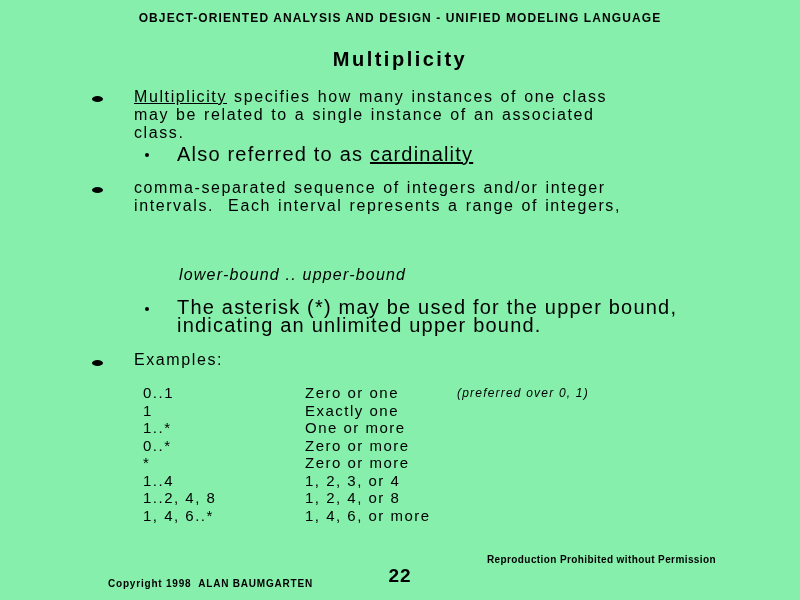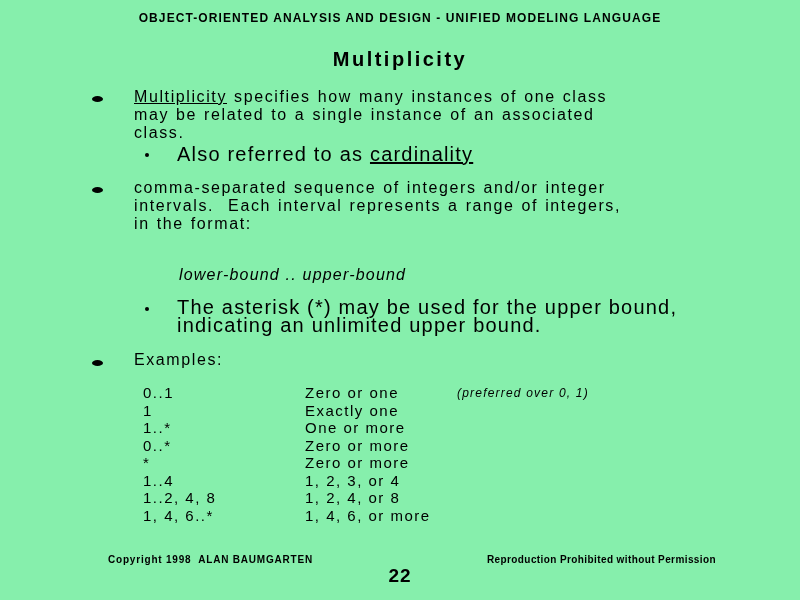--- a/index.html
+++ b/index.html
@@ -52,21 +52,21 @@
     letter-spacing: 1.2px; white-space: pre;
   }
 
   .examples { position: absolute; left: 143px; top: 384px; }
   .ex-row { display: flex; height: 17.5px; align-items: center; }
   .ex-code  { width: 162px; font-size: 15px; letter-spacing: 1.5px; white-space: pre; }
   .ex-mean  { width: 152px; font-size: 15px; letter-spacing: 1.5px; white-space: pre; }
   .ex-note  { font-size: 12px; font-style: italic; letter-spacing: 1.2px; white-space: pre; }
 
   .footer-left {
-    position: absolute; left: 108px; top: 554px;
+    position: absolute; left: 108px; top: 578px;
     font-size: 10px; font-weight: bold; letter-spacing: 0.8px; white-space: pre;
   }
   .footer-right {
     position: absolute; left: 455px; top: 554px; width: 261px;
     font-size: 10px; font-weight: bold; letter-spacing: 0.4px; text-align: right; white-space: pre;
   }
   .page-num {
     position: absolute; top: 565px; left: 0; width: 100%;
     text-align: center; font-size: 19px; font-weight: bold; letter-spacing: 1px;
   }
@@ -88,21 +88,20 @@
 
   <span class="dot-sub" style="left:145px; top:153px;"></span>
   <div class="sub-text" style="left:177px; top:145px;">
     <div><span>Also referred to as </span><span class="u">cardinality</span></div>
   </div>
 
   <span class="dot-main" style="left:92px; top:187px;"></span>
   <div class="body-text" style="left:134px; top:179px;">
     <div>comma-separated sequence of integers and/or integer</div>
     <div>intervals.  Each interval represents a range of integers,</div>
-    <div>in the format:</div>
   </div>
 
   <div class="format-line" style="left:179px; top:266px;">lower-bound .. upper-bound</div>
 
   <span class="dot-sub" style="left:145px; top:307px;"></span>
   <div class="sub-text" style="left:177px; top:298px;">
     <div>The asterisk (*) may be used for the upper bound,</div>
     <div>indicating an unlimited upper bound.</div>
   </div>
 

